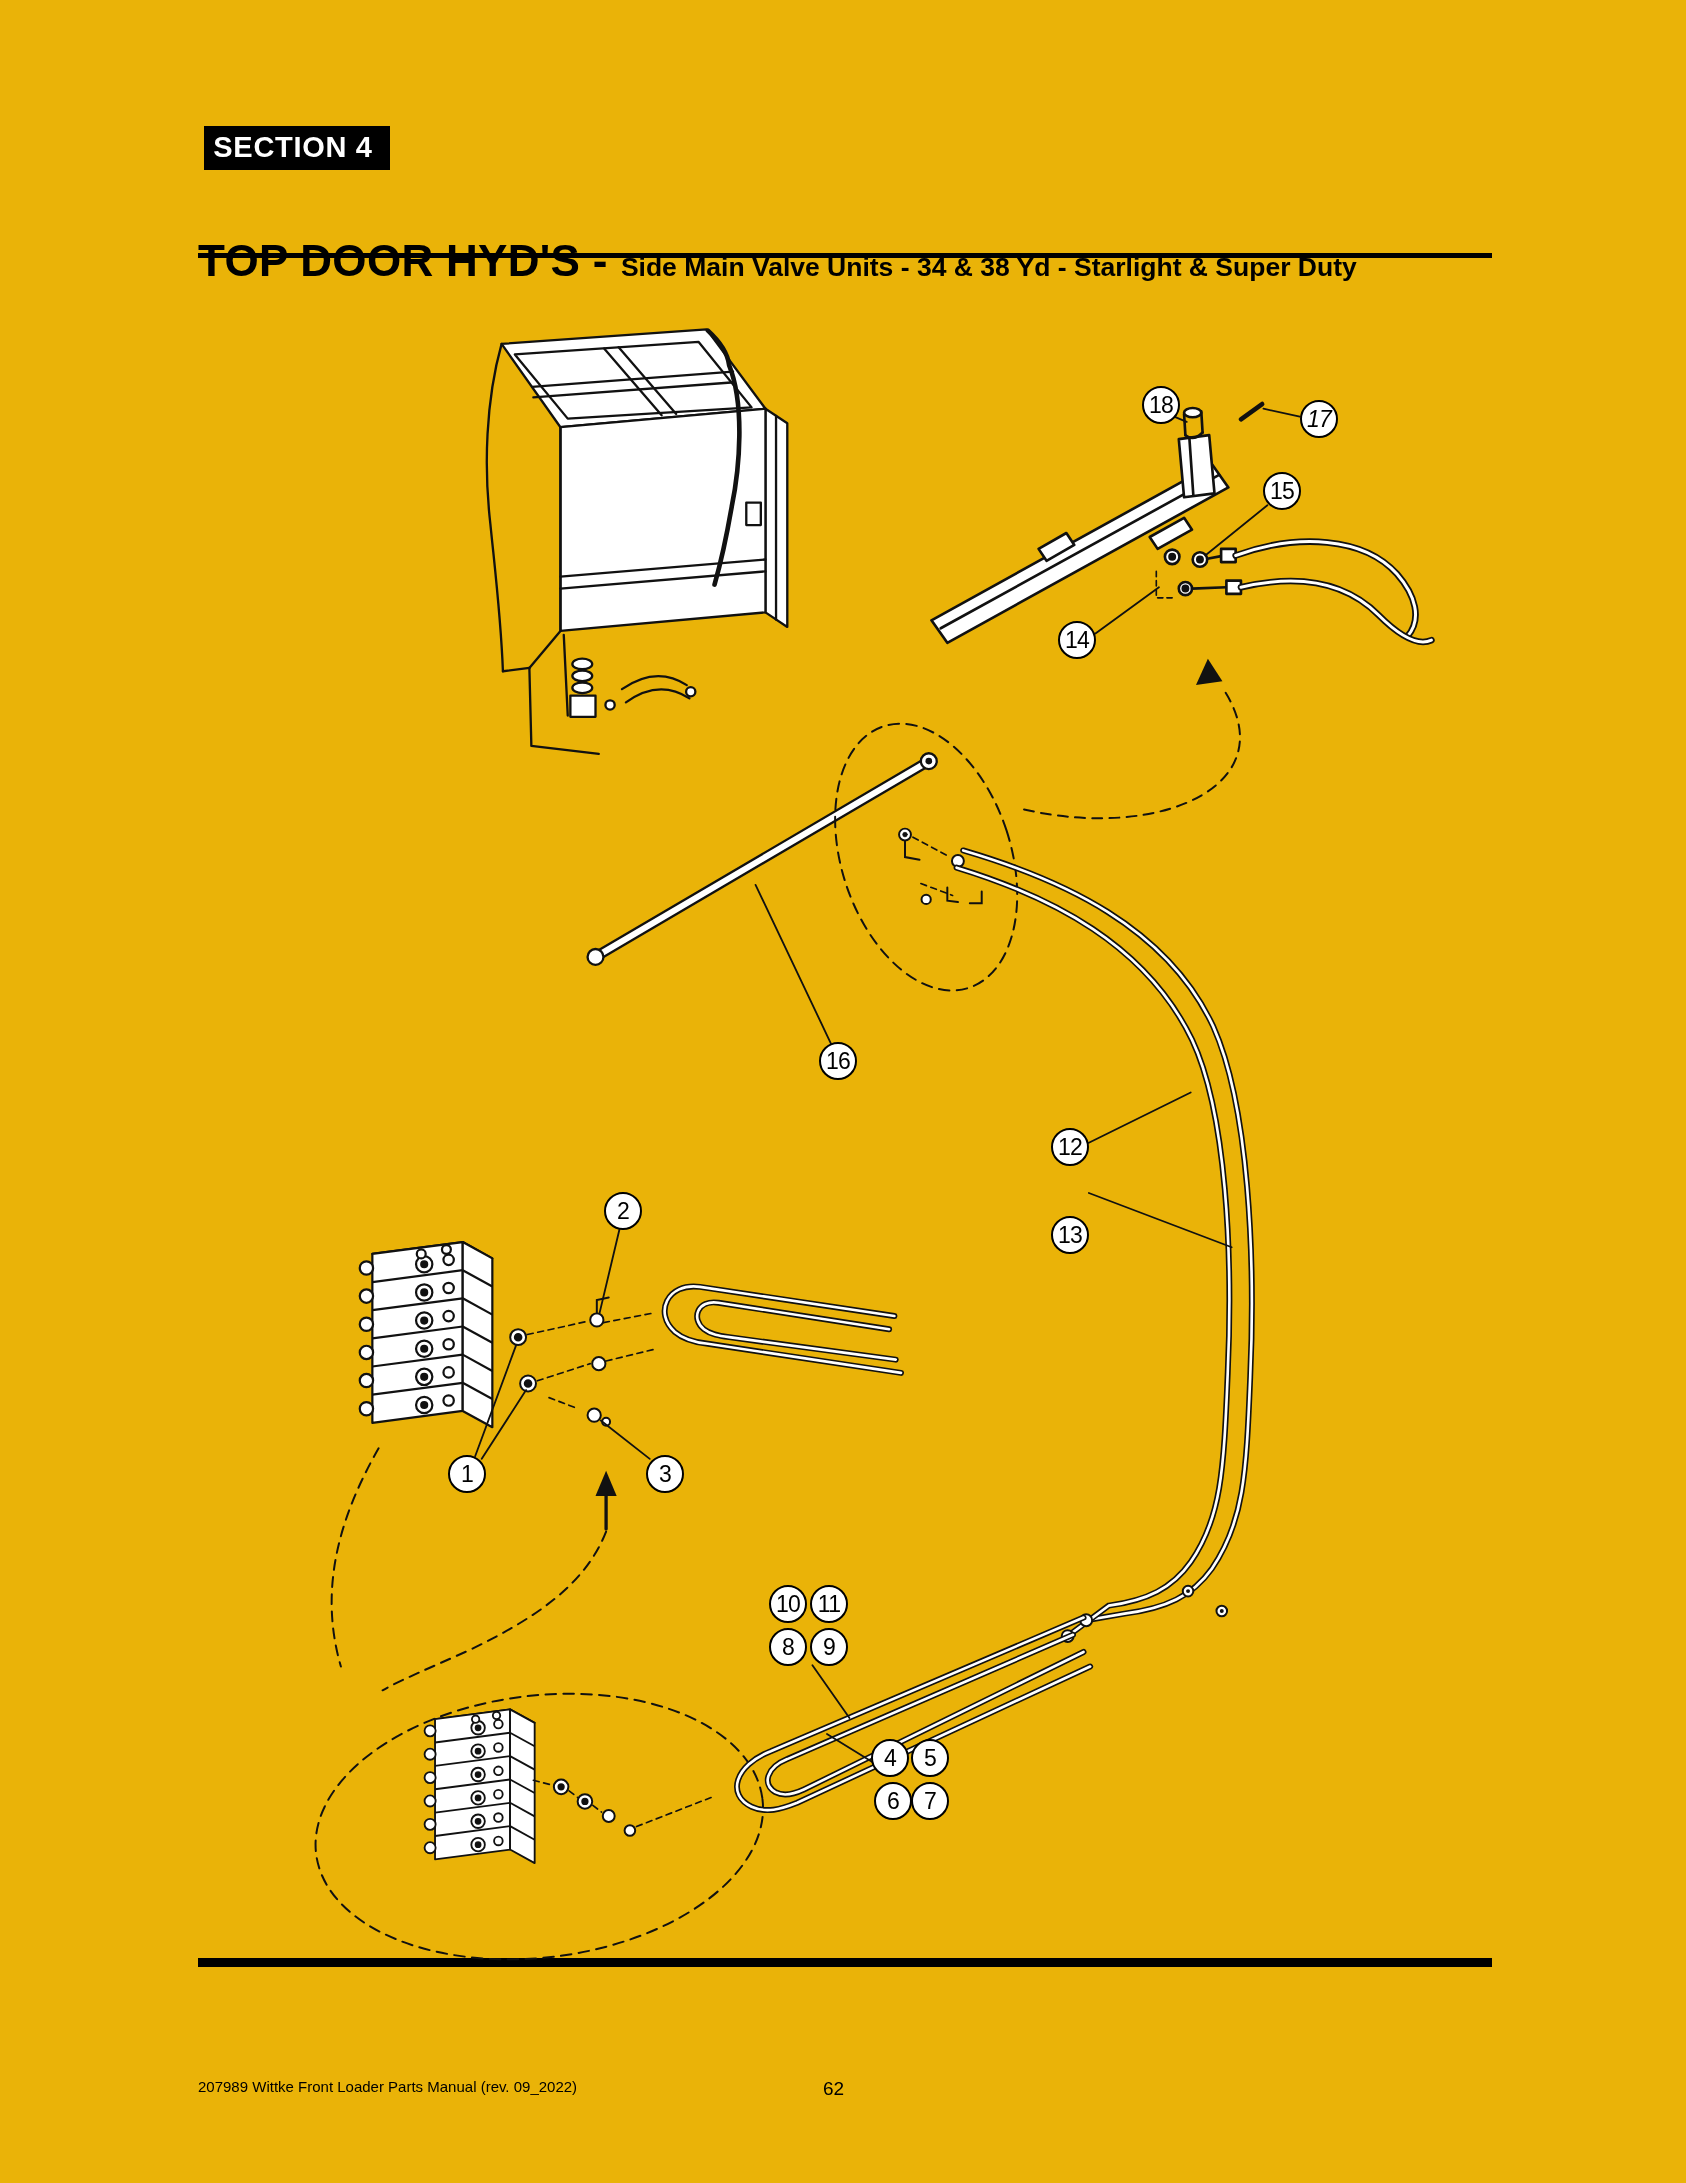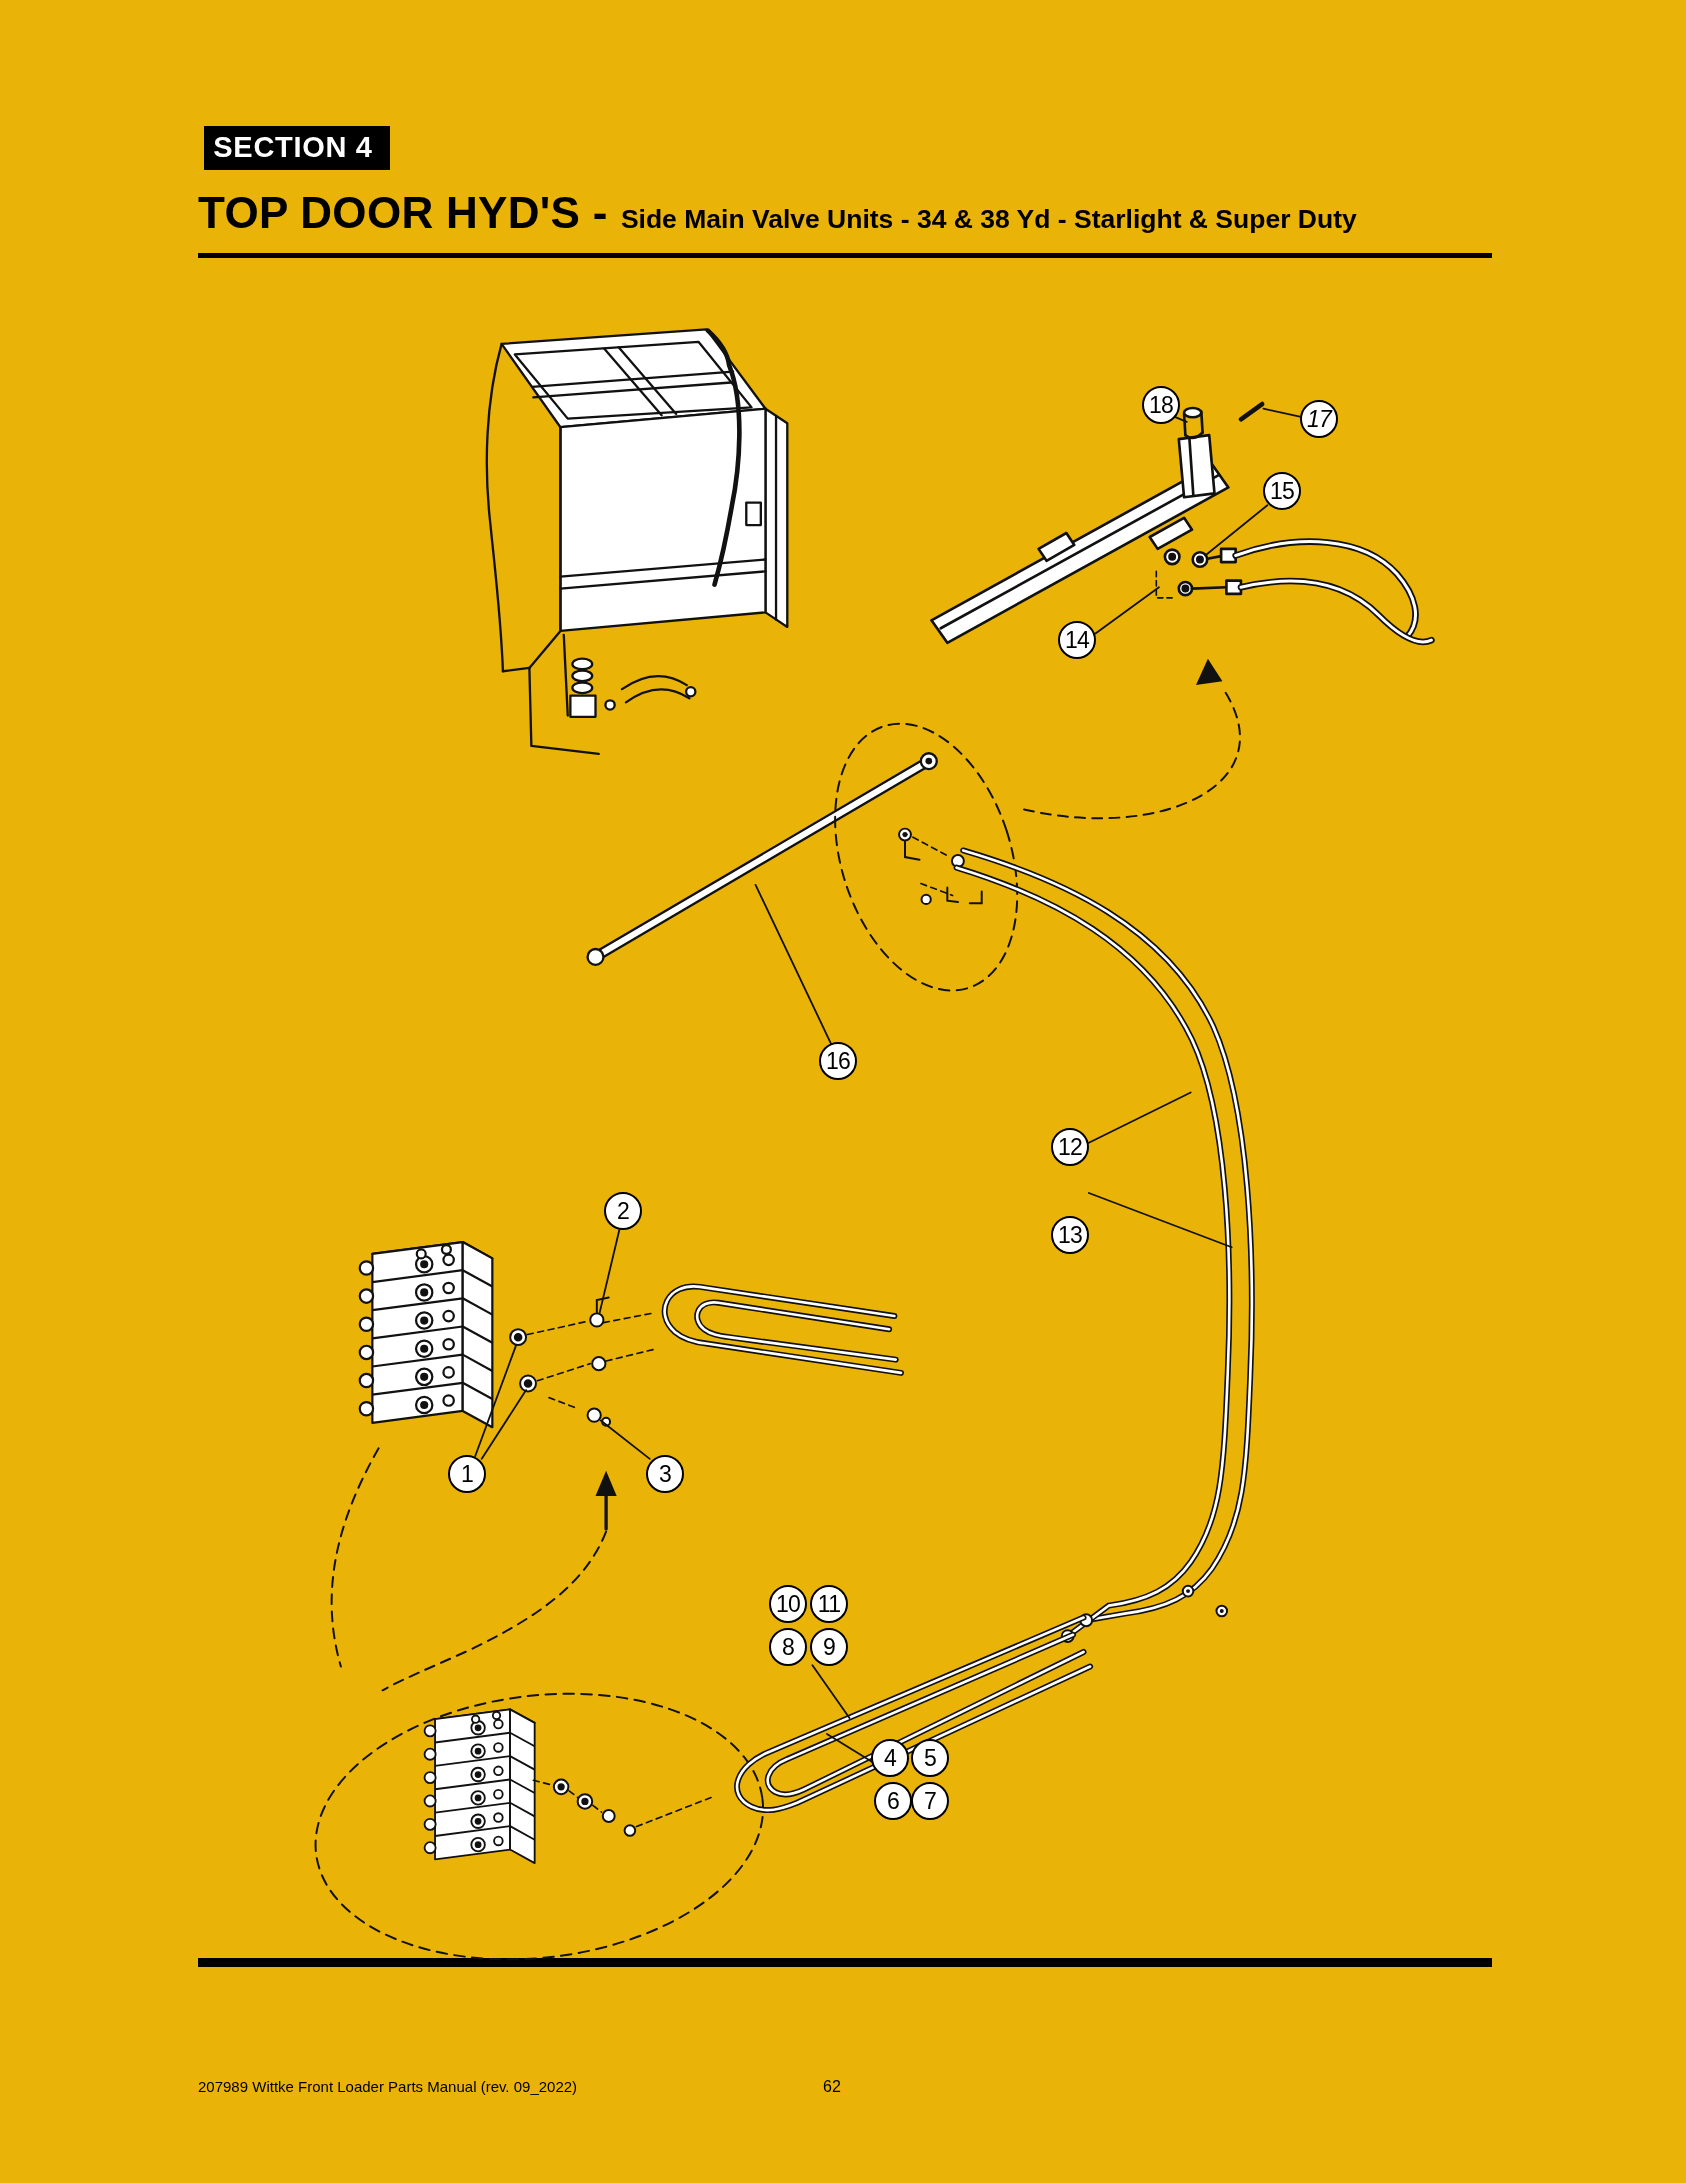--- a/index.html
+++ b/index.html
@@ -10,26 +10,26 @@
     margin:0 auto;
   }
   .section-badge {
     position:absolute; left:204px; top:126px; background:#000; color:#fff;
     font-size:29px; font-weight:bold; padding:5.3px 17px 6px 9.3px; letter-spacing:0.7px;
   }
   .title-row {
     position:absolute; left:198px; top:188px; width:1323px;
     display:flex; align-items:baseline; gap:13.2px; white-space:nowrap;
   }
-  .title-main { font-size:44px; font-weight:800; letter-spacing:0.3px; }
+  .title-main { font-size:44px; font-weight:800; letter-spacing:0.3px;margin-top:48px; }
   .title-sub  { font-size:26.5px; font-weight:bold; }
   .rule-top    { position:absolute; left:198px; top:253px;  width:1294px; height:4.6px;  background:#000; }
   .rule-bottom { position:absolute; left:198px; top:1958px; width:1294px; height:8.6px; background:#000; }
   .footer-ref  { position:absolute; left:198px;  top:2078px; font-size:15px; }
-  .footer-page { position:absolute; left:823px; top:2078px; font-size:16px; }
+  .footer-page { position:absolute; left:823px; top:2078px; font-size:19px; }
   .callout {
     position:absolute; width:38px; height:38px; border:2.3px solid #000;
     border-radius:50%; background:#fff; display:flex; align-items:center;
     justify-content:center; font-size:23px; z-index:5; letter-spacing:-0.7px;
   }
   svg.diagram { position:absolute; left:0; top:0; z-index:1; }
 </style>
 </head>
 <body>
 

